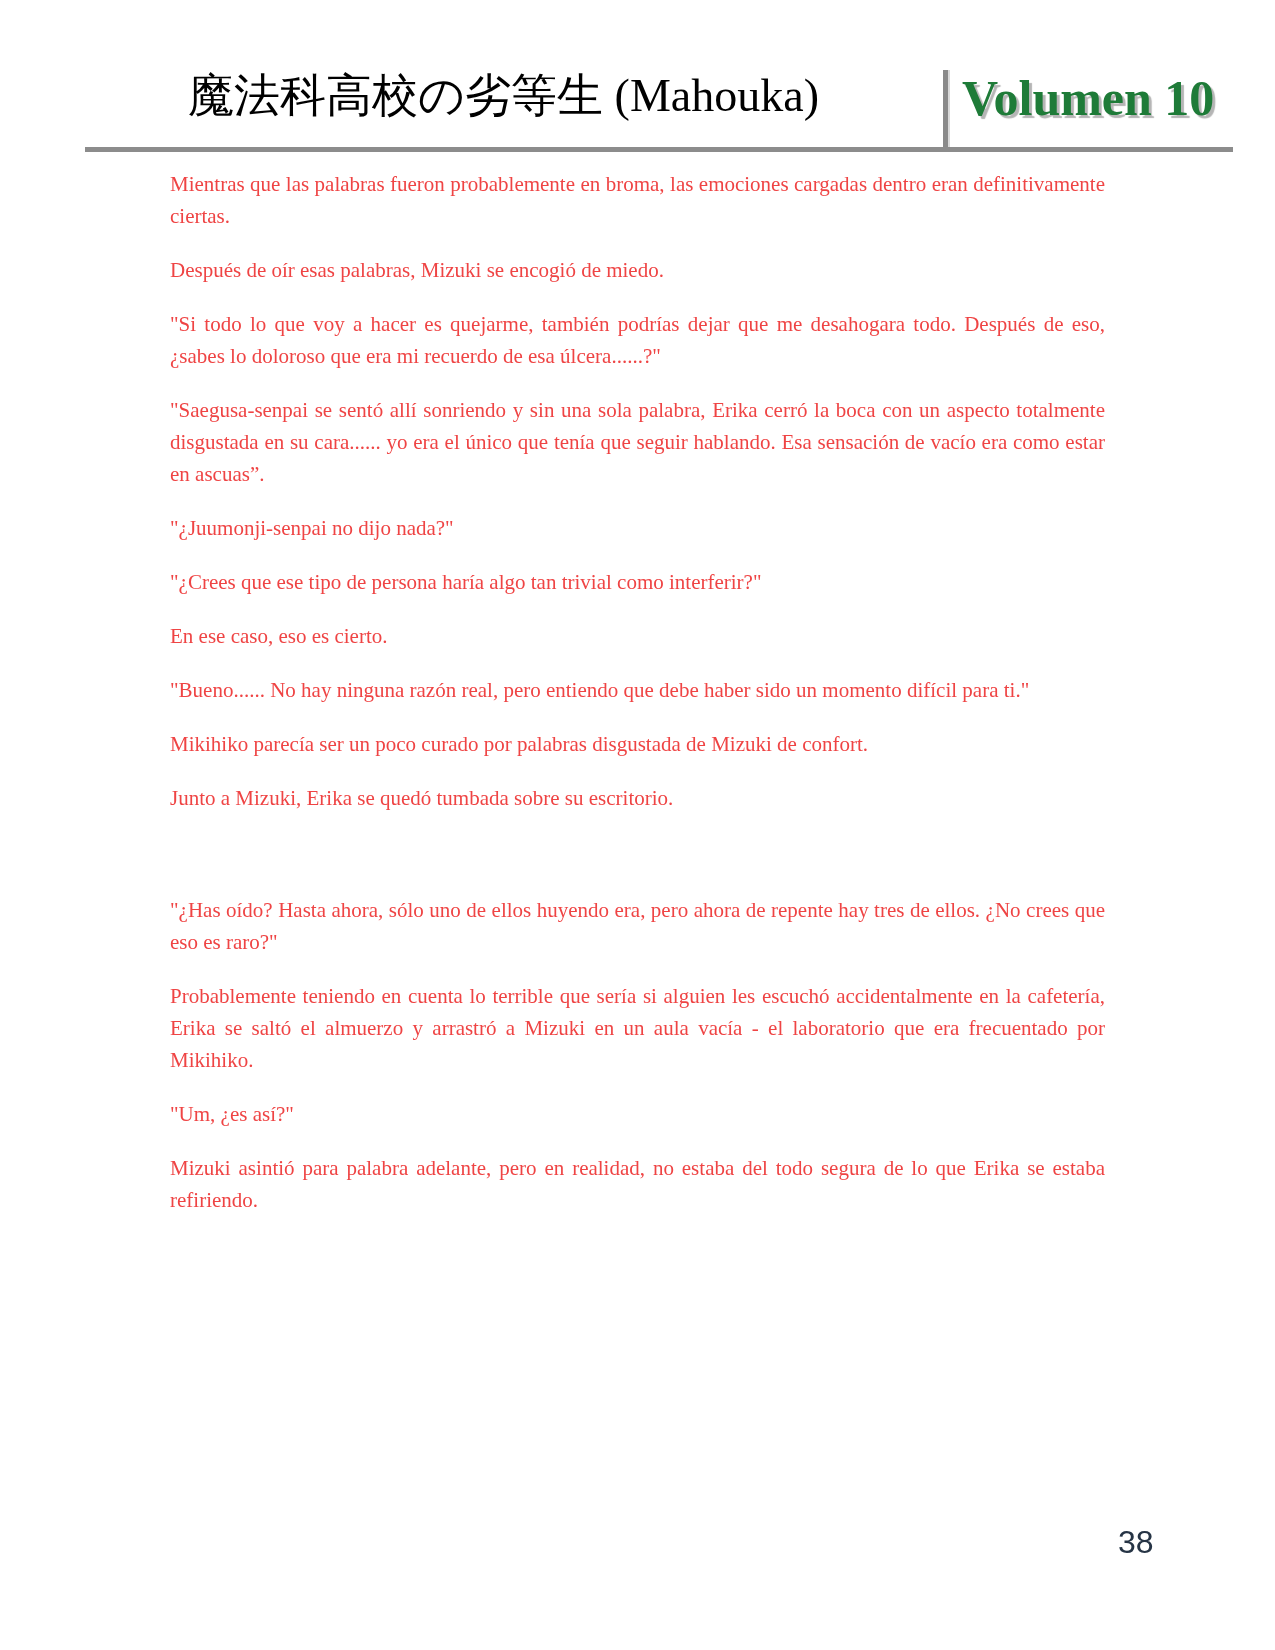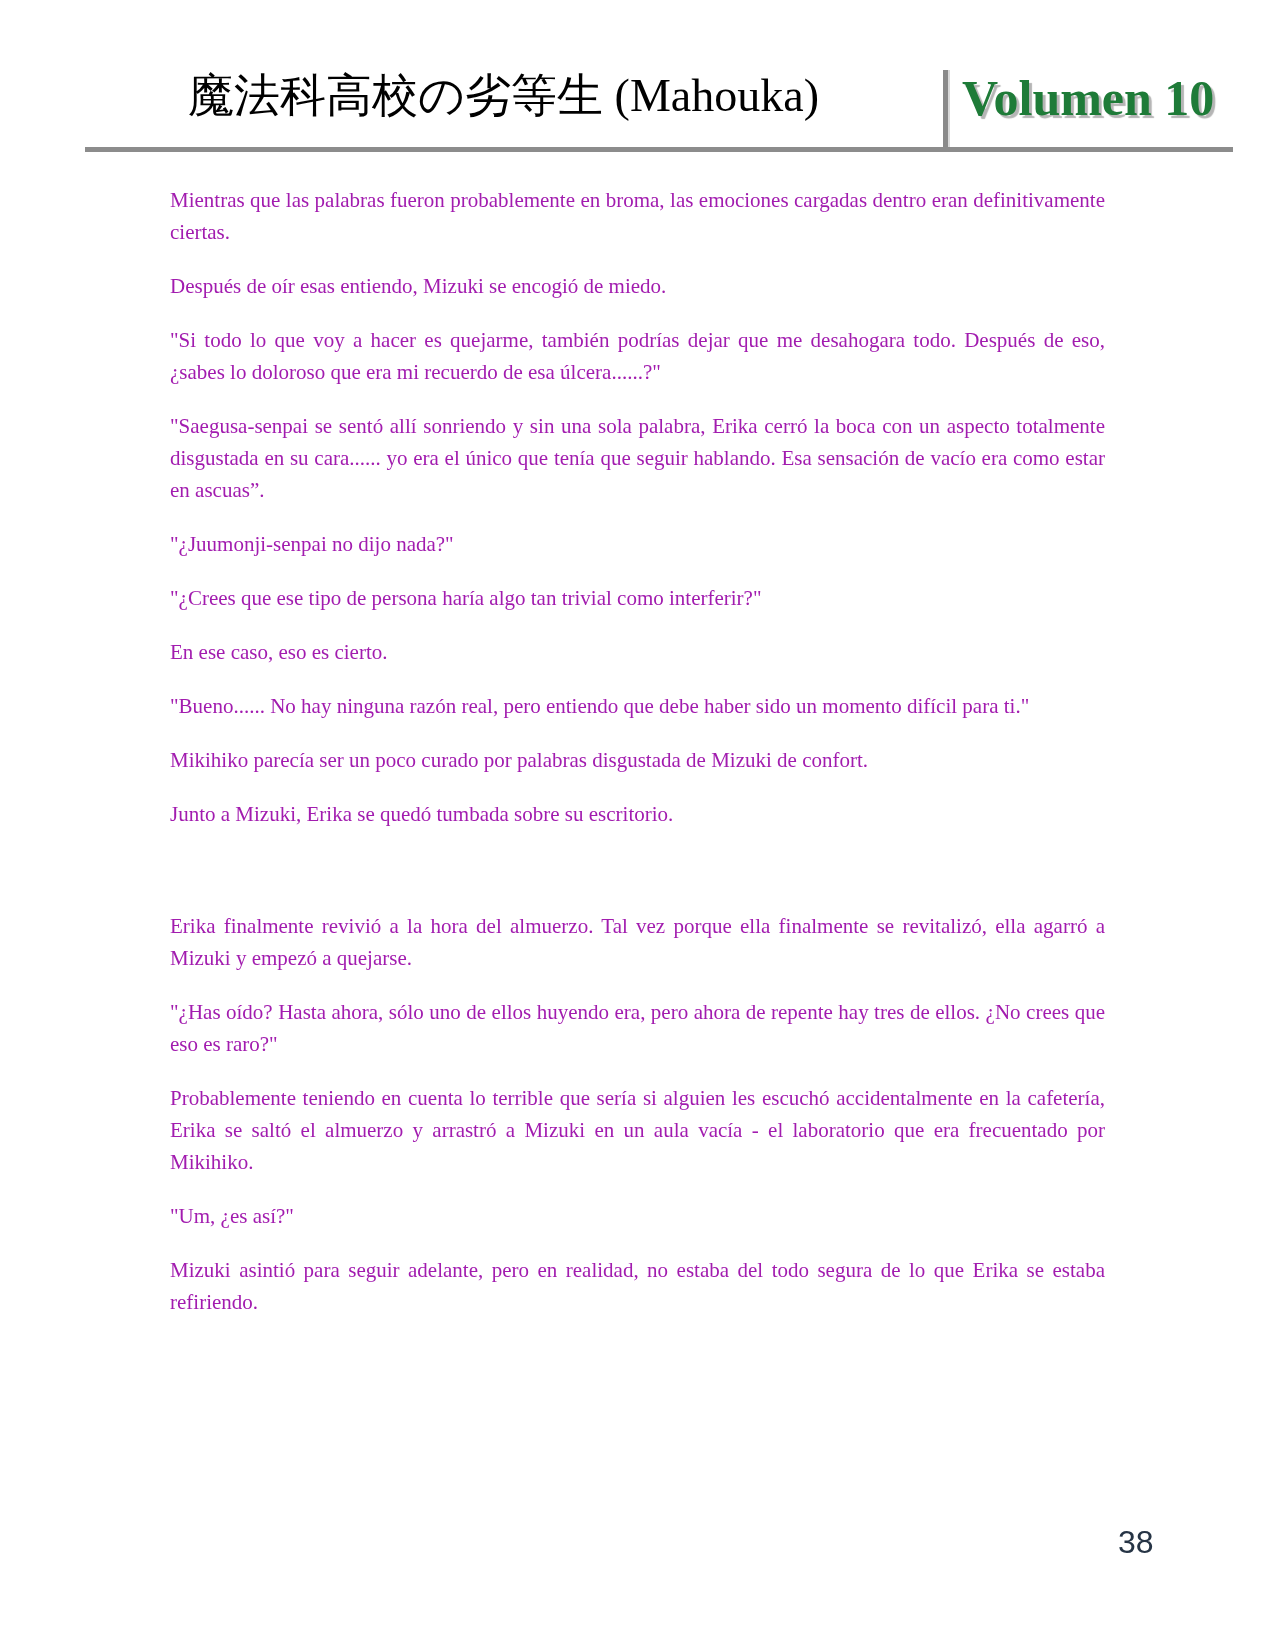--- a/index.html
+++ b/index.html
@@ -54,23 +54,23 @@
     top: 147px;
     width: 1148px;
     height: 5px;
     background: #8c8c8c;
   }
 
   
   .body-text {
     position: absolute;
     left: 170px;
-    top: 184px;
+    top: 168px;
     width: 935px;
-    color: #a21caf;
+    color: #ef4444;
   }
   .body-text p {
     margin: 0 0 22px 0;
     font-size: 21px;
     line-height: 32px;
     text-align: justify;
   }
   .scene-break {
     height: 58px;
   }
@@ -93,34 +93,33 @@
   <div class="header-title">魔法科高校の劣等生 (Mahouka)</div>
 
   <div class="header-divider"></div>
 
   <div class="header-volume">Volumen 10</div>
 
   <div class="header-rule"></div>
 
   <div class="body-text">
     <p>Mientras que las palabras fueron probablemente en broma, las emociones cargadas dentro eran definitivamente ciertas.</p>
-    <p>Después de oír esas entiendo, Mizuki se encogió de miedo.</p>
+    <p>Después de oír esas palabras, Mizuki se encogió de miedo.</p>
     <p>"Si todo lo que voy a hacer es quejarme, también podrías dejar que me desahogara todo. Después de eso, ¿sabes lo doloroso que era mi recuerdo de esa úlcera......?"</p>
     <p>"Saegusa-senpai se sentó allí sonriendo y sin una sola palabra, Erika cerró la boca con un aspecto totalmente disgustada en su cara...... yo era el único que tenía que seguir hablando. Esa sensación de vacío era como estar en ascuas”.</p>
     <p>"¿Juumonji-senpai no dijo nada?"</p>
     <p>"¿Crees que ese tipo de persona haría algo tan trivial como interferir?"</p>
     <p>En ese caso, eso es cierto.</p>
     <p>"Bueno...... No hay ninguna razón real, pero entiendo que debe haber sido un momento difícil para ti."</p>
     <p>Mikihiko parecía ser un poco curado por palabras disgustada de Mizuki de confort.</p>
     <p>Junto a Mizuki, Erika se quedó tumbada sobre su escritorio.</p>
 
     <div class="scene-break"></div>
 
-    <p>Erika finalmente revivió a la hora del almuerzo. Tal vez porque ella finalmente se revitalizó, ella agarró a Mizuki y empezó a quejarse.</p>
     <p>"¿Has oído? Hasta ahora, sólo uno de ellos huyendo era, pero ahora de repente hay tres de ellos. ¿No crees que eso es raro?"</p>
     <p>Probablemente teniendo en cuenta lo terrible que sería si alguien les escuchó accidentalmente en la cafetería, Erika se saltó el almuerzo y arrastró a Mizuki en un aula vacía - el laboratorio que era frecuentado por Mikihiko.</p>
     <p>"Um, ¿es así?"</p>
-    <p>Mizuki asintió para seguir adelante, pero en realidad, no estaba del todo segura de lo que Erika se estaba refiriendo.</p>
+    <p>Mizuki asintió para palabra adelante, pero en realidad, no estaba del todo segura de lo que Erika se estaba refiriendo.</p>
   </div>
 
   <div class="page-number">38</div>
 
 </div>
 
 </body></html>

